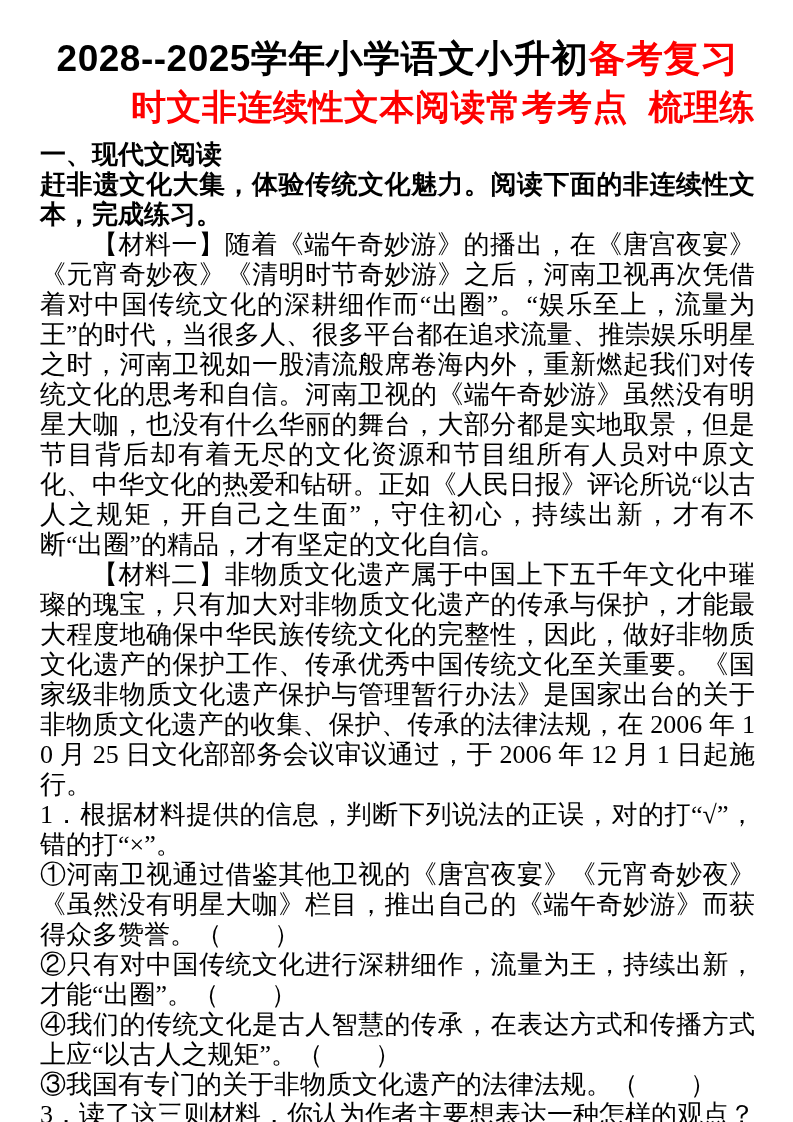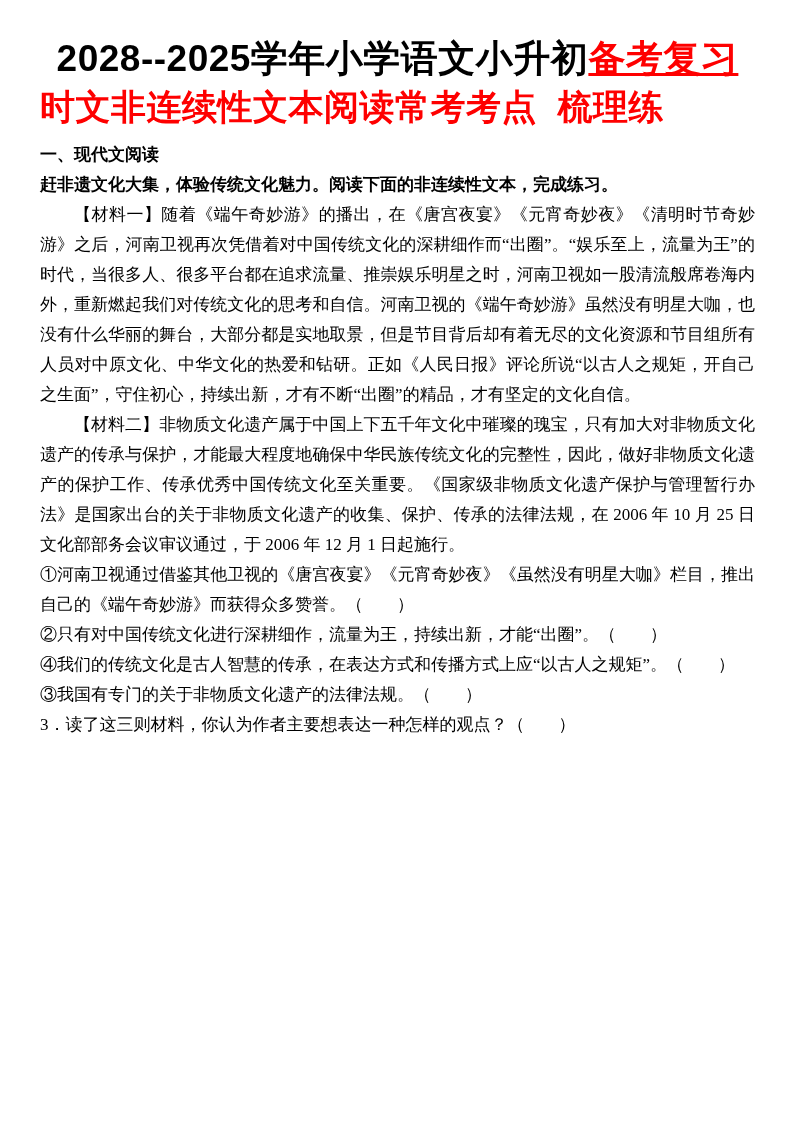--- a/index.html
+++ b/index.html
@@ -25,37 +25,36 @@
     text-align: center;
     font-family: "Liberation Sans", "DejaVu Sans", sans-serif;
     font-weight: bold;
     font-size: 37px;
     line-height: 1.25;
     white-space: pre-wrap;
     letter-spacing: 0.5px;
   }
   .doc-subtitle {
     margin: 2px 0 10px 0;
-    text-align: left;
+    text-align: right;
     font-family: "Liberation Sans", "DejaVu Sans", sans-serif;
     font-weight: bold;
     font-size: 35px;
     line-height: 1.3;
     color: #fe0000;
     white-space: pre-wrap;
     letter-spacing: 0.5px;
   }
   .red {
     color: #fe0000;
-    text-decoration: underline;
   }
   .doc-body p {
     margin: 0;
     font-family: "Liberation Serif", "DejaVu Serif", serif;
-    font-size: 17px;
+    font-size: 26px;
     line-height: 30px;
     text-align: justify;
     white-space: pre-wrap;
     word-break: break-all;
   }
   .doc-body p.bold {
     font-weight: bold;
   }
   .doc-body p.indent {
     text-indent: 2em;
@@ -72,20 +71,21 @@
   <div class="doc-body">
     <p class="bold">一、现代文阅读</p>
 
     <p class="bold">赶非遗文化大集，体验传统文化魅力。阅读下面的非连续性文本，完成练习。</p>
 
     <p class="indent">【材料一】随着《端午奇妙游》的播出，在《唐宫夜宴》《元宵奇妙夜》《清明时节奇妙游》之后，河南卫视再次凭借着对中国传统文化的深耕细作而“出圈”。“娱乐至上，流量为王”的时代，当很多人、很多平台都在追求流量、推崇娱乐明星之时，河南卫视如一股清流般席卷海内外，重新燃起我们对传统文化的思考和自信。河南卫视的《端午奇妙游》虽然没有明星大咖，也没有什么华丽的舞台，大部分都是实地取景，但是节目背后却有着无尽的文化资源和节目组所有人员对中原文化、中华文化的热爱和钻研。正如《人民日报》评论所说“以古人之规矩，开自己之生面”，守住初心，持续出新，才有不断“出圈”的精品，才有坚定的文化自信。</p>
 
     <p class="indent">【材料二】非物质文化遗产属于中国上下五千年文化中璀璨的瑰宝，只有加大对非物质文化遗产的传承与保护，才能最大程度地确保中华民族传统文化的完整性，因此，做好非物质文化遗产的保护工作、传承优秀中国传统文化至关重要。《国家级非物质文化遗产保护与管理暂行办法》是国家出台的关于非物质文化遗产的收集、保护、传承的法律法规，在 2006 年 10 月 25 日文化部部务会议审议通过，于 2006 年 12 月 1 日起施行。</p>
 
 
+    <p>1．根据材料提供的信息，判断下列说法的正误，对的打“√”，错的打“×”。</p>
 
     <p>①河南卫视通过借鉴其他卫视的《唐宫夜宴》《元宵奇妙夜》《虽然没有明星大咖》栏目，推出自己的《端午奇妙游》而获得众多赞誉。（        ）</p>
 
     <p>②只有对中国传统文化进行深耕细作，流量为王，持续出新，才能“出圈”。（        ）</p>
 
     <p>④我们的传统文化是古人智慧的传承，在表达方式和传播方式上应“以古人之规矩”。（        ）</p>
 
     <p>③我国有专门的关于非物质文化遗产的法律法规。（        ）</p>
 
 

